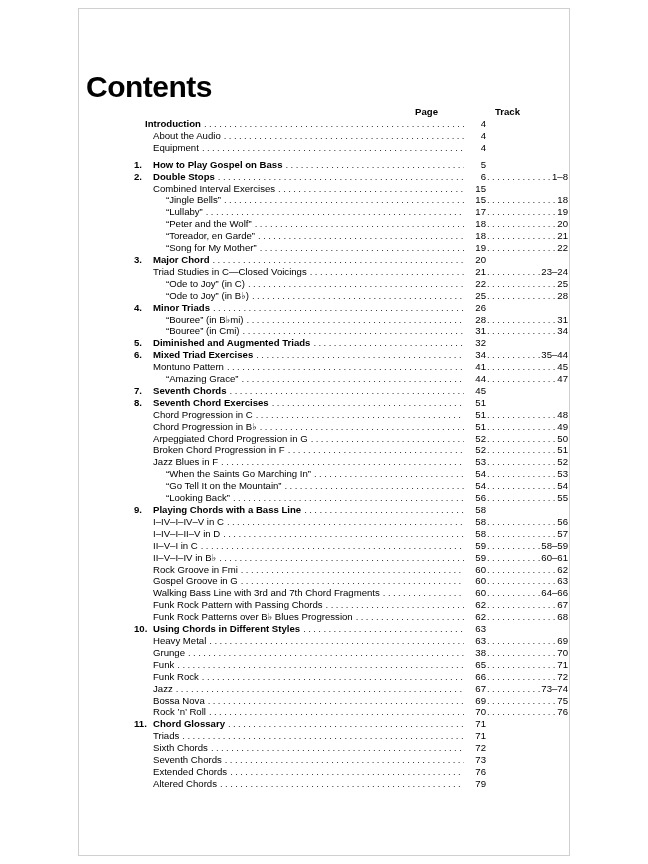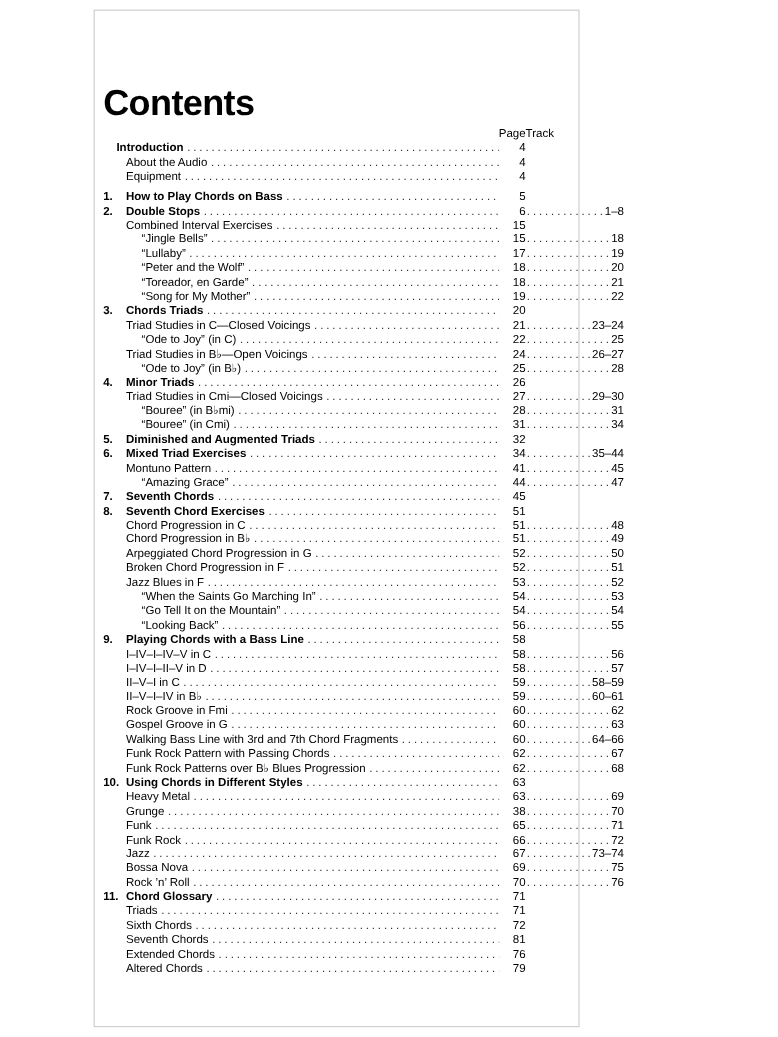--- a/index.html
+++ b/index.html
@@ -7,44 +7,44 @@
     width:648px; height:864px;
     background:#ffffff;
     font-family:"Liberation Sans","DejaVu Sans",sans-serif;
     color:#000;
     position:relative;
     overflow:hidden;
   }
   .page {
     position:absolute;
     left:78px; top:8px;
-    width:405px; height:848px;
+    width:492px; height:848px;
     border:1px solid #cfcfcf;
     background:#fff;
     box-sizing:border-box;
   }
   .content { padding:62px 0 0 7px; }
   .title {
     font-size:30px;
     font-weight:bold;
     letter-spacing:-0.5px;
     margin:0 0 3px 0;
     line-height:32px;
   }
   .cols {
     display:flex;
     width:434px;
-    font-weight:normal;
+    font-weight:bold;
     font-size:9.6px;
     line-height:12px;
   }
   .cols .spacer { flex:1; }
   .cols .col-page { flex:none; width:28px; text-align:right; }
-  .cols .col-track { flex:none; width:82px; }
-  .rows { width:434px; }
+  .cols .col-track { flex:none; width:82px; text-align:right; }
+  .rows { width:434px;margin-left:48px; }
   .row {
     display:flex;
     font-size:9.6px;
     line-height:11.9px;
     white-space:nowrap;
   }
   .row.gap { margin-top:5px; }
   .num { flex:none; width:19px; font-weight:bold; }
   .label { flex:none; padding-right:2px; }
   .label.bold { font-weight:bold; }
@@ -94,21 +94,21 @@
         </div>
         <div class="row">
           <span class="num"></span>
           <span class="label">Equipment</span>
           <span class="dots"></span>
           <span class="pagecol">4</span>
           <span class="trackwrap"></span>
         </div>
         <div class="row gap">
           <span class="num">1.</span>
-          <span class="label bold">How to Play Chords on Bass</span>
+          <span class="label bold">How to Play Gospel on Bass</span>
           <span class="dots"></span>
           <span class="pagecol">5</span>
           <span class="trackwrap"></span>
         </div>
         <div class="row">
           <span class="num">2.</span>
           <span class="label bold">Double Stops</span>
           <span class="dots"></span>
           <span class="pagecol">6</span>
           <span class="trackwrap">
@@ -168,21 +168,21 @@
           <span class="label ind1">“Song for My Mother”</span>
           <span class="dots"></span>
           <span class="pagecol">19</span>
           <span class="trackwrap">
             <span class="dots"></span>
             <span class="trackcol">22</span>
           </span>
         </div>
         <div class="row">
           <span class="num">3.</span>
-          <span class="label bold">Chords Triads</span>
+          <span class="label bold">Major Chord</span>
           <span class="dots"></span>
           <span class="pagecol">20</span>
           <span class="trackwrap"></span>
         </div>
         <div class="row">
           <span class="num"></span>
           <span class="label">Triad Studies in C—Closed Voicings</span>
           <span class="dots"></span>
           <span class="pagecol">21</span>
           <span class="trackwrap">
@@ -191,30 +191,20 @@
           </span>
         </div>
         <div class="row">
           <span class="num"></span>
           <span class="label ind1">“Ode to Joy” (in C)</span>
           <span class="dots"></span>
           <span class="pagecol">22</span>
           <span class="trackwrap">
             <span class="dots"></span>
             <span class="trackcol">25</span>
-          </span>
-        </div>
-        <div class="row">
-          <span class="num"></span>
-          <span class="label">Triad Studies in B♭—Open Voicings</span>
-          <span class="dots"></span>
-          <span class="pagecol">24</span>
-          <span class="trackwrap">
-            <span class="dots"></span>
-            <span class="trackcol">26–27</span>
           </span>
         </div>
         <div class="row">
           <span class="num"></span>
           <span class="label ind1">“Ode to Joy” (in B♭)</span>
           <span class="dots"></span>
           <span class="pagecol">25</span>
           <span class="trackwrap">
             <span class="dots"></span>
             <span class="trackcol">28</span>
@@ -222,30 +212,20 @@
         </div>
         <div class="row">
           <span class="num">4.</span>
           <span class="label bold">Minor Triads</span>
           <span class="dots"></span>
           <span class="pagecol">26</span>
           <span class="trackwrap"></span>
         </div>
         <div class="row">
           <span class="num"></span>
-          <span class="label">Triad Studies in Cmi—Closed Voicings</span>
-          <span class="dots"></span>
-          <span class="pagecol">27</span>
-          <span class="trackwrap">
-            <span class="dots"></span>
-            <span class="trackcol">29–30</span>
-          </span>
-        </div>
-        <div class="row">
-          <span class="num"></span>
           <span class="label ind1">“Bouree” (in B♭mi)</span>
           <span class="dots"></span>
           <span class="pagecol">28</span>
           <span class="trackwrap">
             <span class="dots"></span>
             <span class="trackcol">31</span>
           </span>
         </div>
         <div class="row">
           <span class="num"></span>
@@ -580,21 +560,21 @@
           <span class="num"></span>
           <span class="label">Sixth Chords</span>
           <span class="dots"></span>
           <span class="pagecol">72</span>
           <span class="trackwrap"></span>
         </div>
         <div class="row">
           <span class="num"></span>
           <span class="label">Seventh Chords</span>
           <span class="dots"></span>
-          <span class="pagecol">81</span>
+          <span class="pagecol">73</span>
           <span class="trackwrap"></span>
         </div>
         <div class="row">
           <span class="num"></span>
           <span class="label">Extended Chords</span>
           <span class="dots"></span>
           <span class="pagecol">76</span>
           <span class="trackwrap"></span>
         </div>
         <div class="row">

